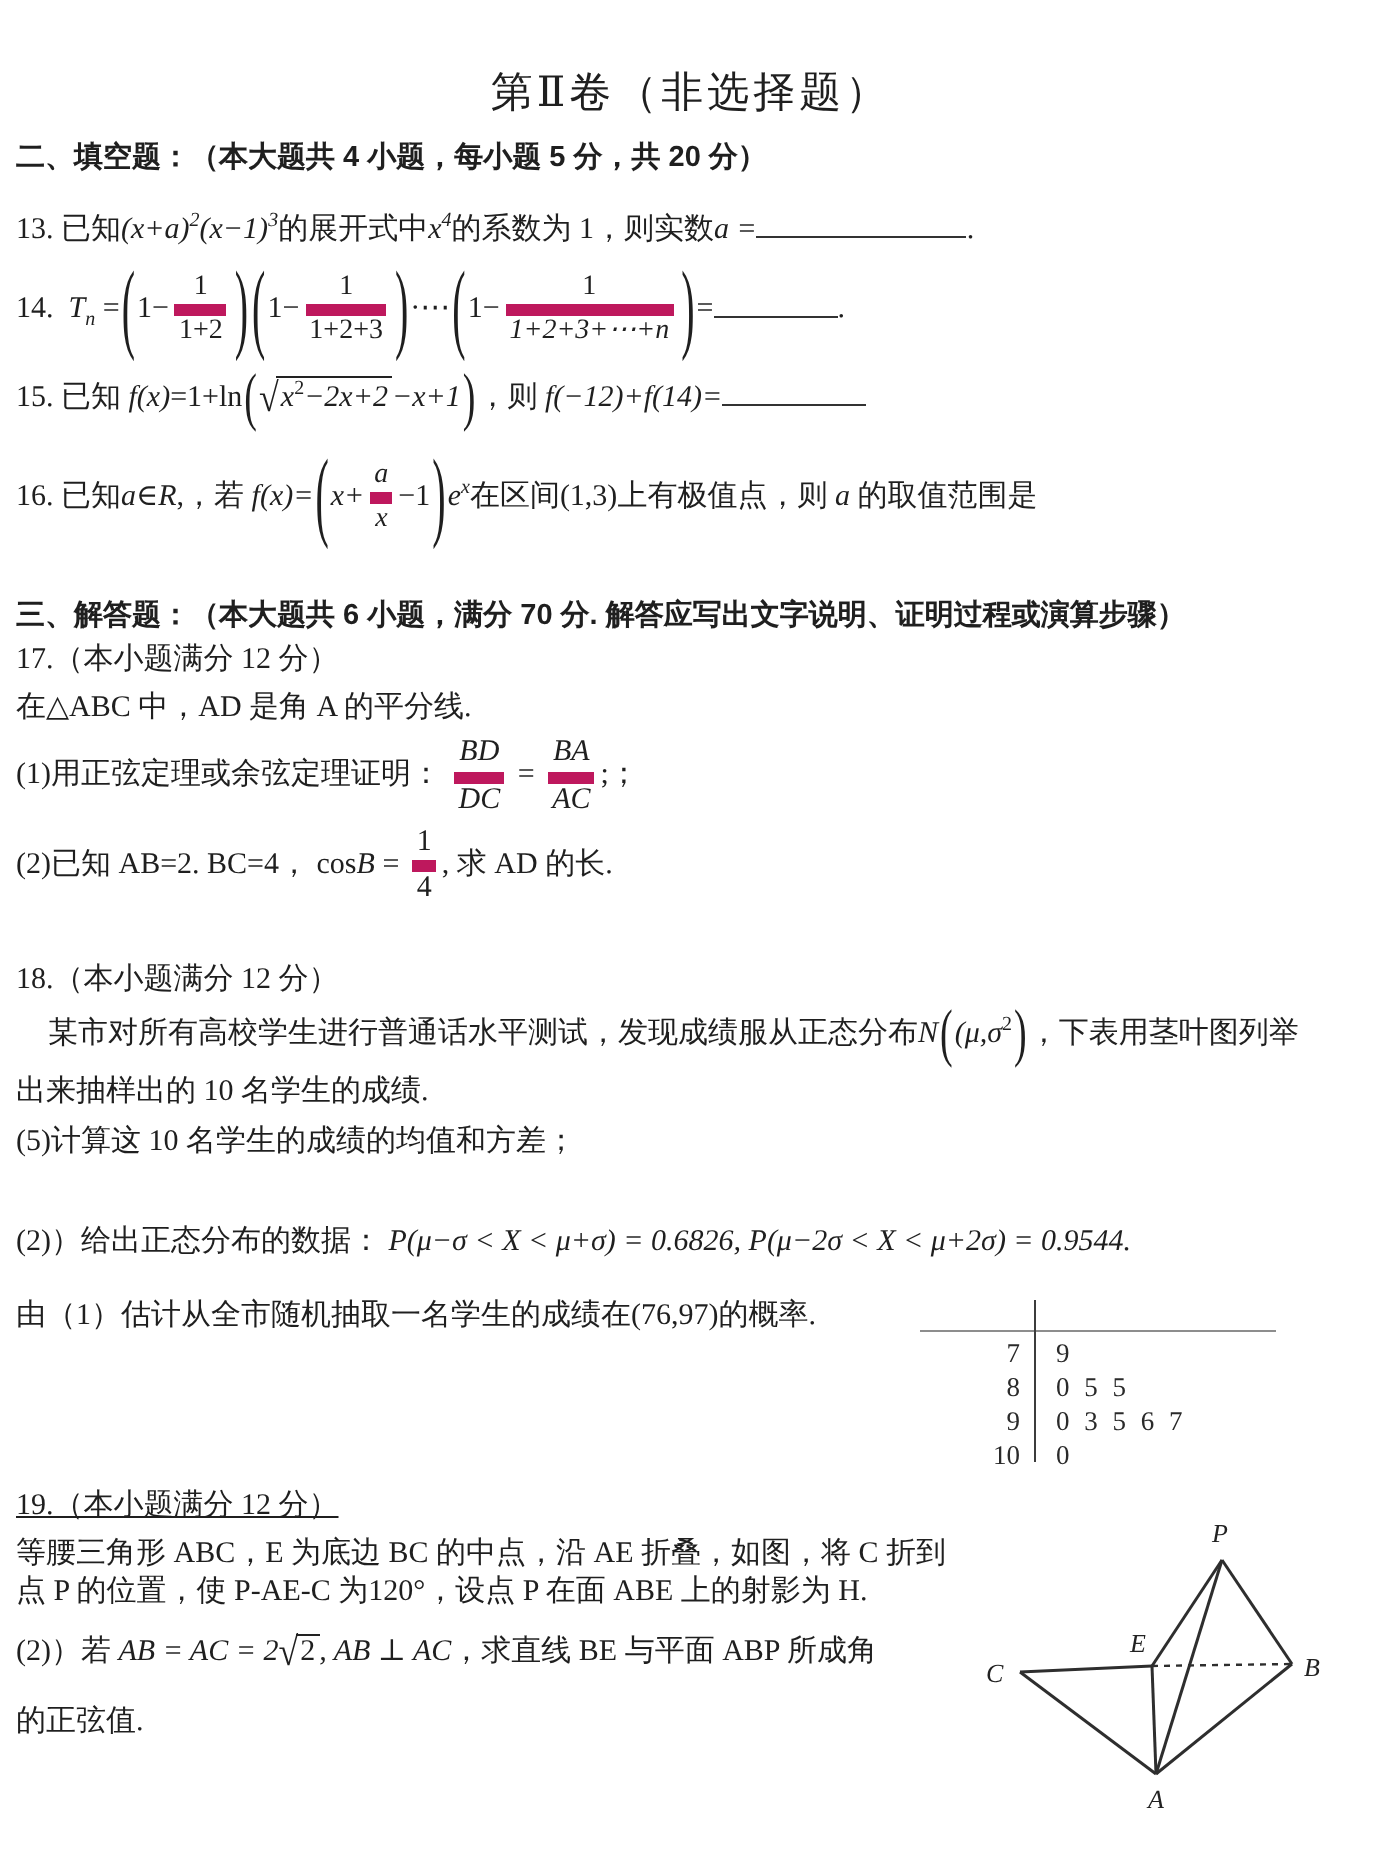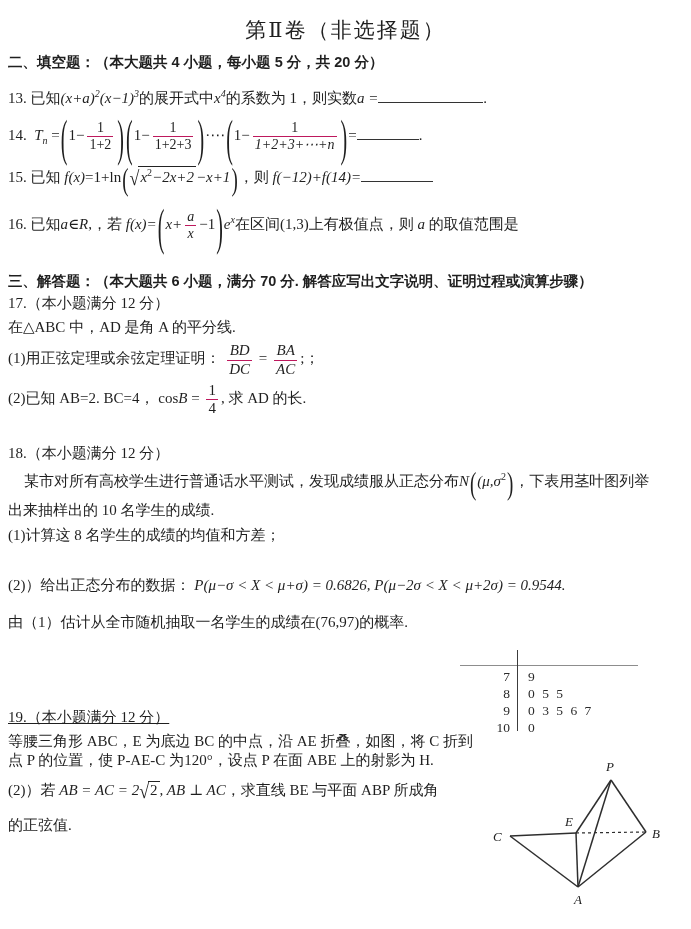--- a/index.html
+++ b/index.html
@@ -1,27 +1,27 @@
 <!DOCTYPE html>
 <html><head>
 <meta charset="utf-8">
 <style>
   html,body{margin:0;padding:0;background:#fff;}
   .page{
     position:relative;width:691px;height:929px;background:#fff;overflow:hidden;
     color:#1f1f1f;font-family:"Liberation Serif","DejaVu Serif",serif;font-size:15px;
   }
-  .doc-title{padding-top:16px;text-align:center;font-size:21px;letter-spacing:2px;}
+  .doc-title{padding-top:16px;text-align:center;font-size:21px;letter-spacing:2px;margin-top:16px;}
   .sec-heading{margin:8px 0 0 8px;font-family:"Liberation Sans","DejaVu Sans",sans-serif;font-weight:bold;font-size:14.5px;}
   .line{margin-left:8px;margin-right:8px;white-space:nowrap;}
   .mi{font-style:italic;}
   sup,sub{font-size:10px;}
   
   .frac{display:inline-flex;flex-direction:column;vertical-align:middle;text-align:center;margin:0 3px;line-height:1.15;font-size:14px;}
-  .frac .den{border-top:1px solid #be185d;padding:0 2px;text-align:center;}
+  .frac .den{border-top:6px solid #be185d;padding:0 2px;text-align:center;}
   .frac .num{padding:0 2px;}
   
   .bp{display:inline-block;vertical-align:middle;font-size:19px;font-weight:400;line-height:1;transform:scaleY(1.7);margin:0 1px;}
   .bp2{transform:scaleY(2.5);font-size:20px;}
   
   .rad{display:inline-block;font-size:18px;vertical-align:-2px;transform:scaleY(1.12);}
   .sqrt{display:inline-block;border-top:1.2px solid #222;padding:0 2px;margin-left:-1px;}
   
   .blank{display:inline-block;border-bottom:1.3px solid #333;height:1em;vertical-align:baseline;}
   
@@ -101,21 +101,21 @@
         <span class="num">1</span>
         <span class="den">4</span>
       </span><span>, 求 AD 的长.</span>
   </div>
 
   <div class="line" style="margin-top:27px;">18.（本小题满分 12 分）</div>
   <div class="line" style="margin-top:8px;">
     <span style="display:inline-block;width:16px;"></span><span>某市对所有高校学生进行普通话水平测试，发现成绩服从正态分布</span><span class="mi">N</span><span class="bp">(</span><span class="mi">(μ,σ</span><sup>2</sup><span class="bp">)</span><span>，下表用茎叶图列举</span>
   </div>
   <div class="line" style="margin-top:9px;">出来抽样出的 10 名学生的成绩.</div>
-  <div class="line" style="margin-top:6px;">(1)计算这 8 名学生的成绩的均值和方差；</div>
+  <div class="line" style="margin-top:6px;">(5)计算这 10 名学生的成绩的均值和方差；</div>
   <div class="line" style="margin-top:31px;">
     <span>(2)）给出正态分布的数据：</span>
     <span class="mi">P(μ−σ &lt; X &lt; μ+σ) = 0.6826, P(μ−2σ &lt; X &lt; μ+2σ) = 0.9544.</span>
   </div>
   <div class="line" style="margin-top:18px;">
     <span>由（1）估计从全市随机抽取一名学生的成绩在</span><span>(76,97)</span><span>的概率.</span>
   </div>
 
   <div class="stemleaf">
     <div class="sl-hline"></div>

